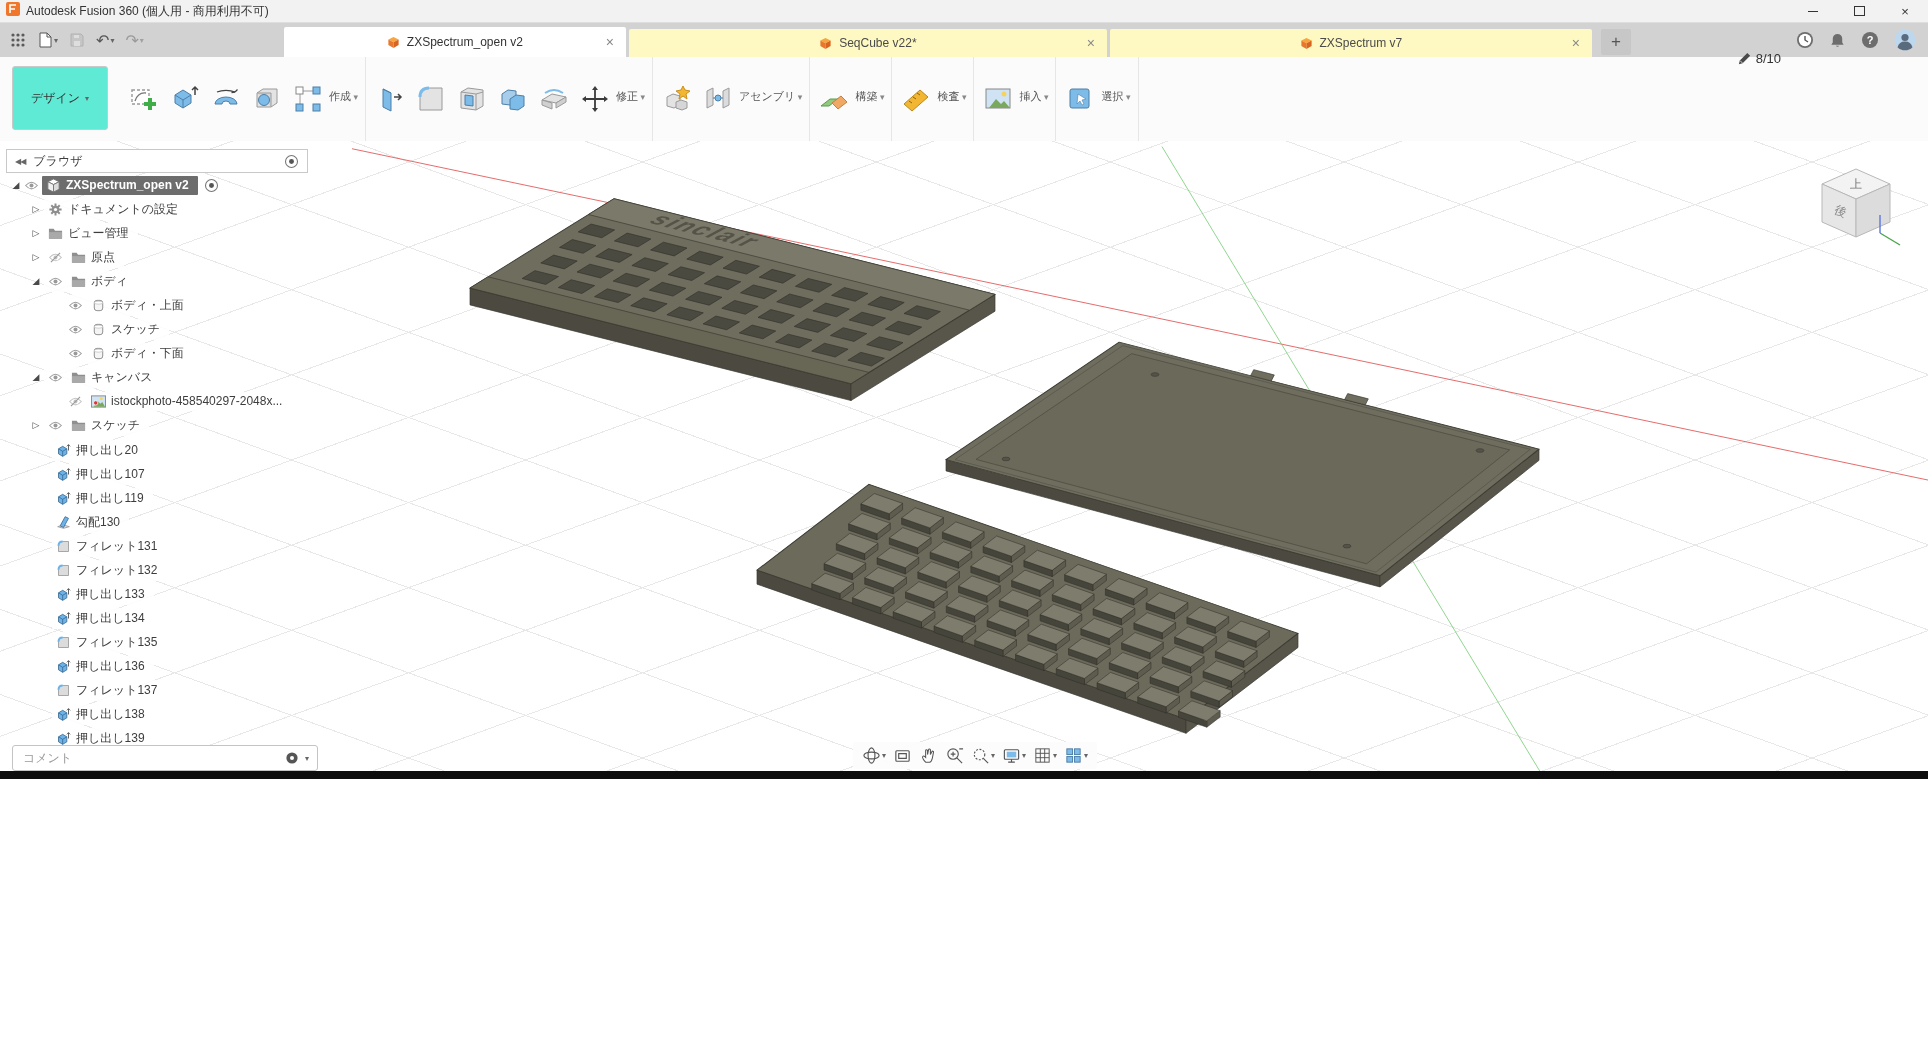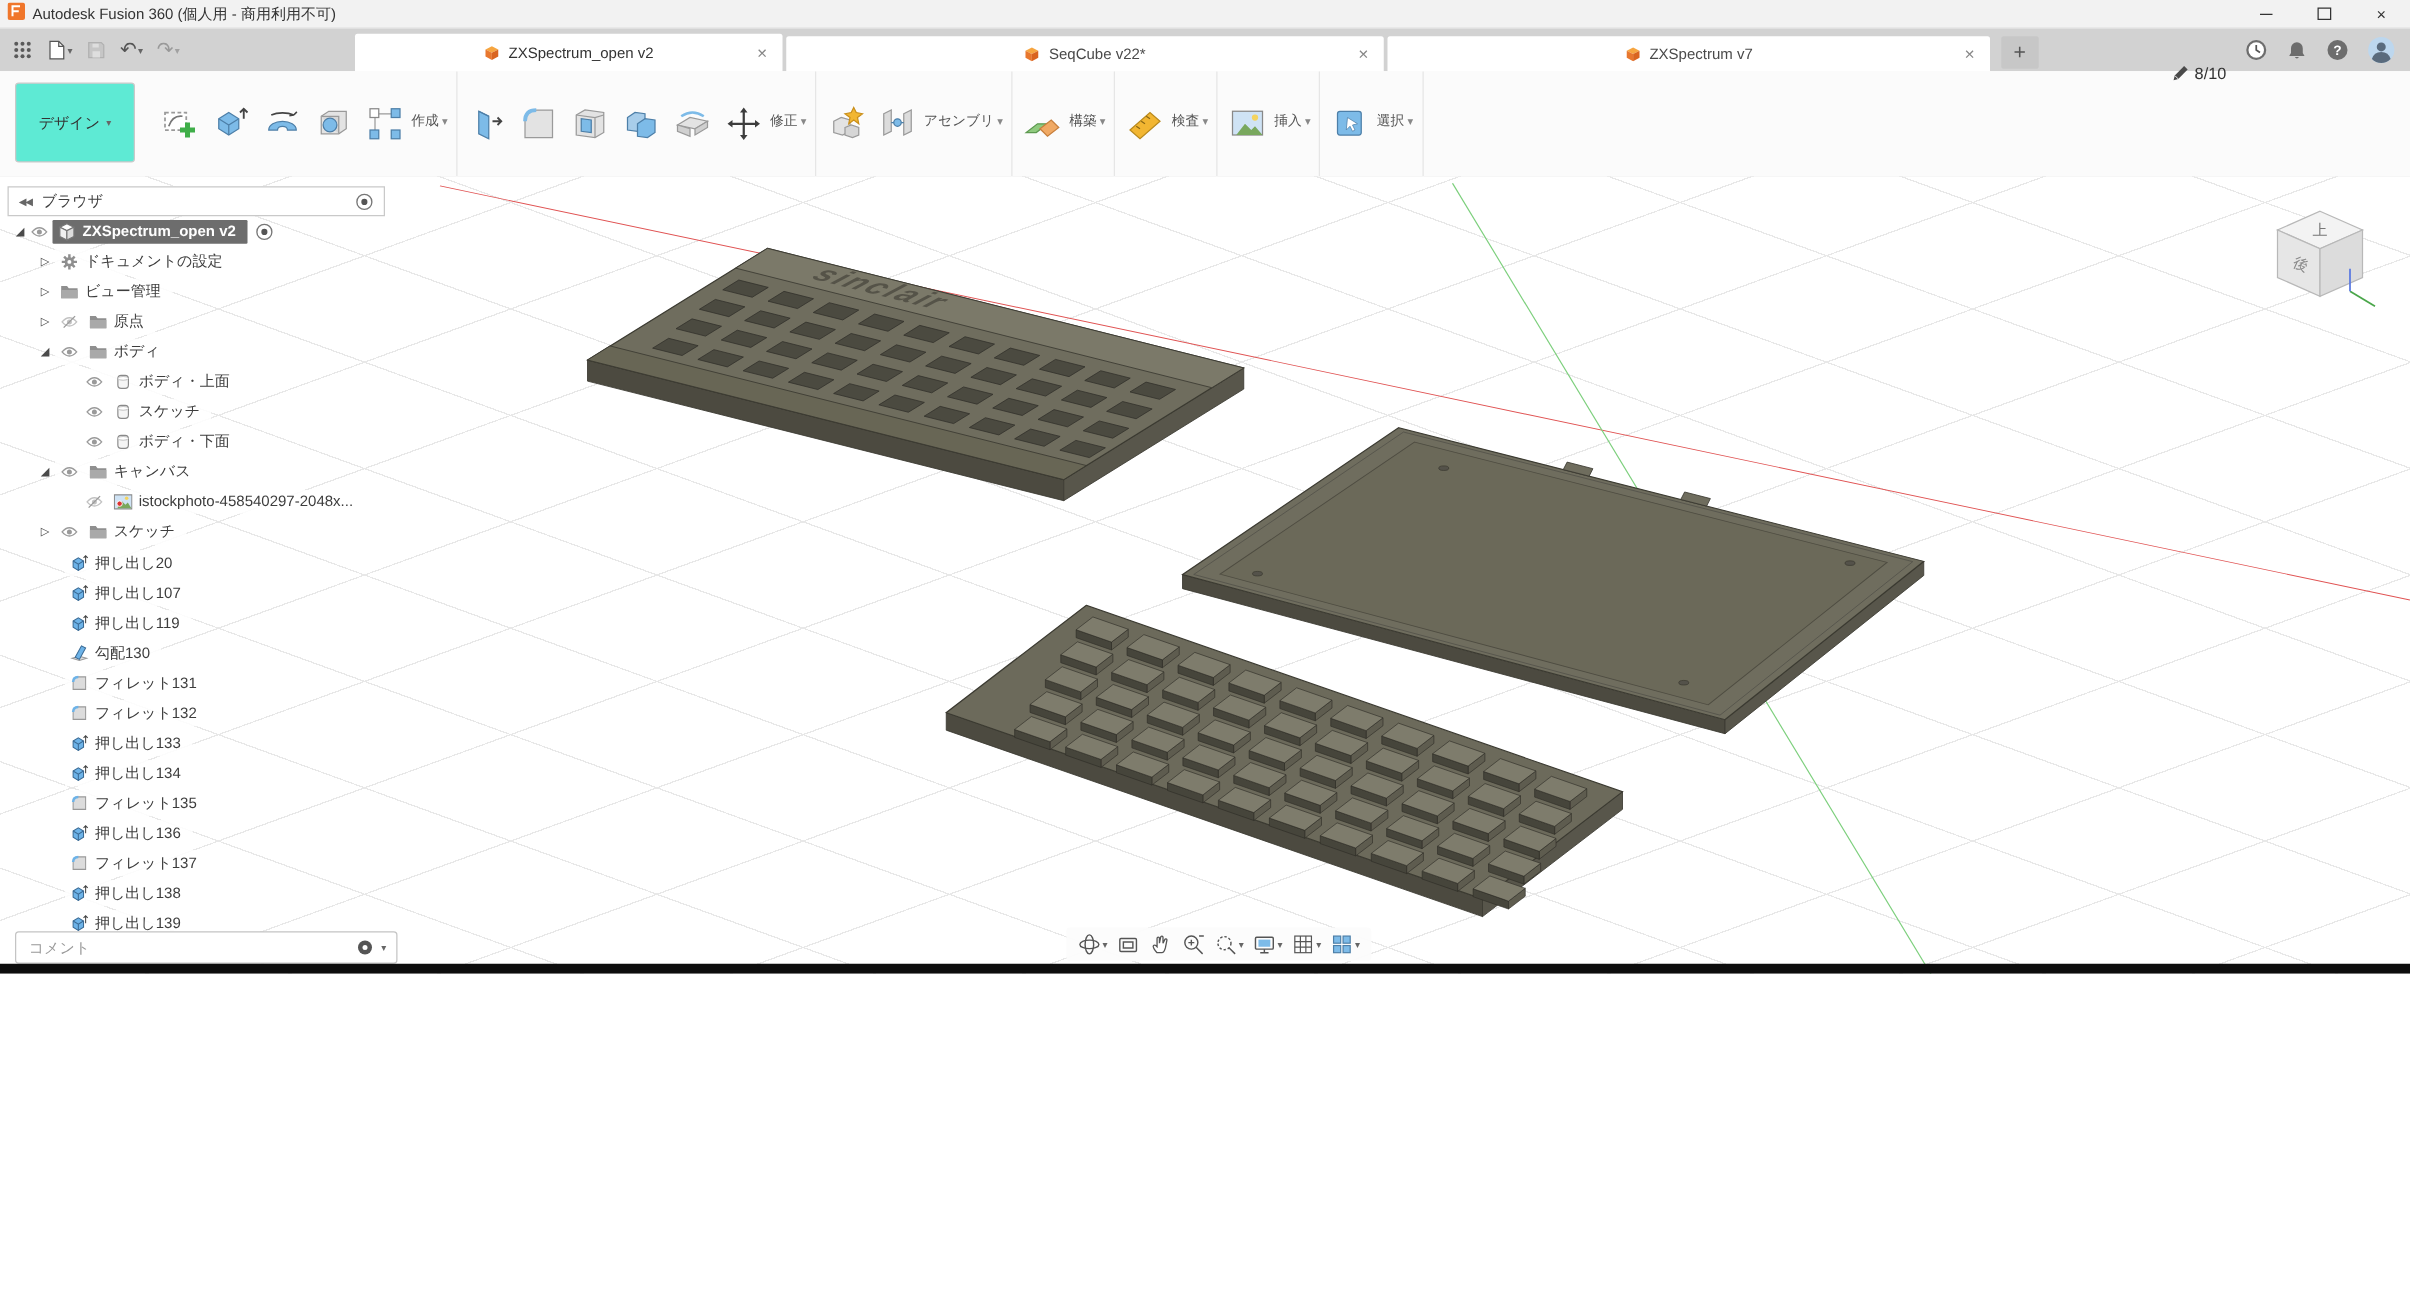--- a/index.html
+++ b/index.html
@@ -13,21 +13,21 @@
   .mingl{display:block;width:10px;border-top:1px solid #333;}
   .maxgl{display:block;width:9px;height:8px;border:1px solid #333;}
   
   .tabbar{height:34px;background:#d2d2d2;display:flex;align-items:flex-end;}
   .qat{display:flex;align-items:center;height:34px;padding:0 6px;gap:3px;}
   .qat-btn{height:26px;display:flex;align-items:center;padding:0 4px;color:#555;font-size:15px;gap:1px;}
   .qat-btn svg{width:16px;height:16px;display:block;}
   .qat-btn.dim{opacity:.45;}
   .ddc{font-size:8px;color:#666;}
   #doc-tabs{display:flex;align-items:flex-end;margin-left:130px;}
-  .dtab{height:28px;background:#ffffff;margin-right:3px;display:flex;align-items:center;justify-content:center;gap:8px;position:relative;font-size:12px;color:#4a4a4a;border-top-left-radius:2px;border-top-right-radius:2px;}
+  .dtab{height:28px;background:#fef9c3;margin-right:3px;display:flex;align-items:center;justify-content:center;gap:8px;position:relative;font-size:12px;color:#4a4a4a;border-top-left-radius:2px;border-top-right-radius:2px;}
   .dtab.active{background:#fff;height:30px;color:#333;}
   .dtab .i14 svg{width:13px;height:13px;display:block;}
   .tclose{position:absolute;right:12px;color:#888;font-size:14px;}
   .tab-add{width:30px;height:26px;background:#c7c7c7;margin-left:6px;text-align:center;line-height:26px;color:#555;font-size:17px;border-radius:2px;margin-bottom:2px;}
   .right-cluster{margin-left:auto;display:flex;align-items:center;gap:15px;padding-right:12px;height:34px;}
   .counter{display:flex;align-items:center;gap:4px;font-size:13px;color:#333;margin-top:36px;}
   .right-cluster svg{display:block;}
   
   .ribbon{height:84px;background:#fbfbfb;border-bottom:1px solid #cfcfcf;display:flex;}
   .workspace-btn{margin:9px 12px 11px 12px;width:94px;border:1px solid #c9c9c9;border-radius:3px;background:#5eead4;display:flex;align-items:center;justify-content:center;font-size:12px;color:#333;gap:5px;}

